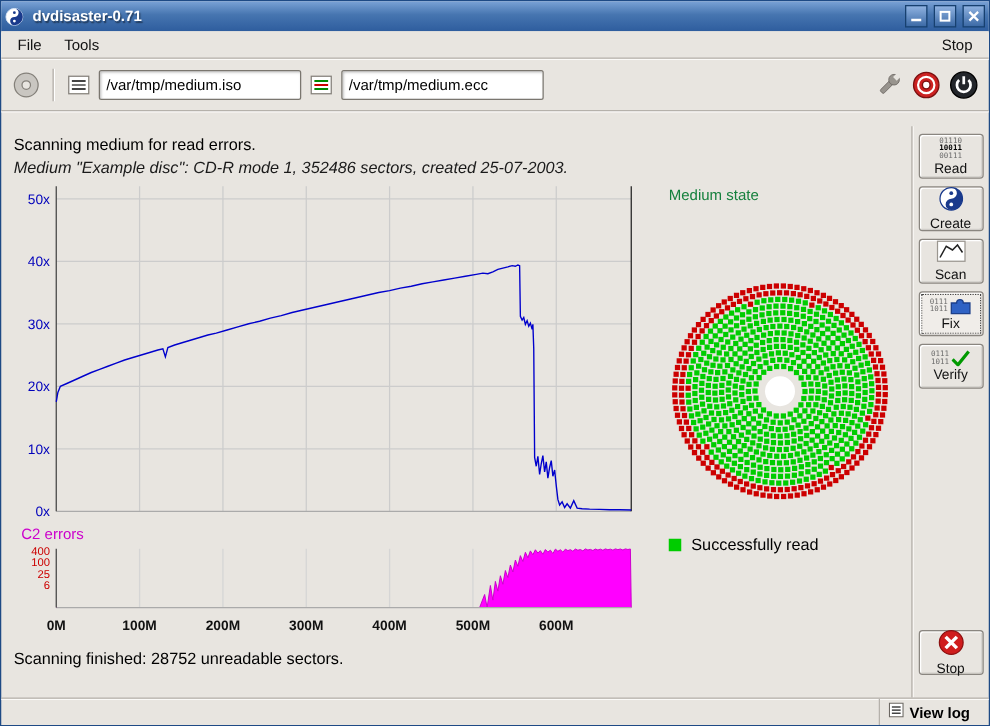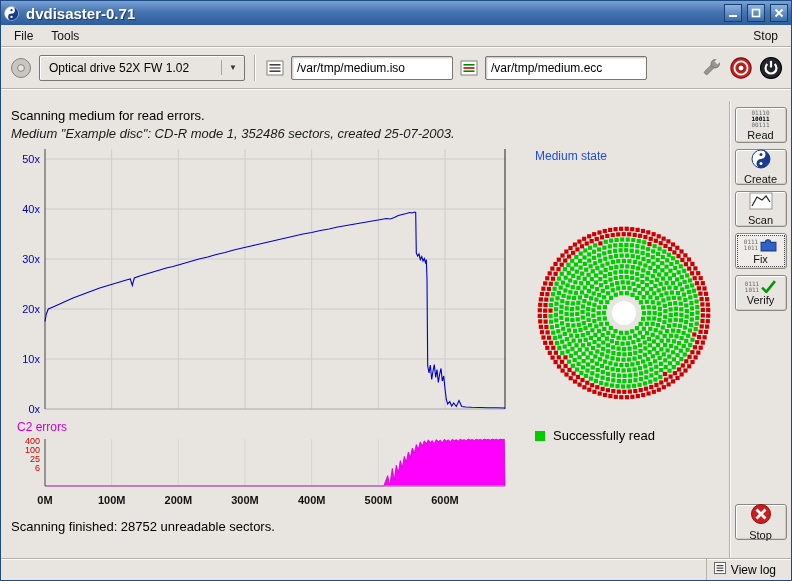--- a/index.html
+++ b/index.html
@@ -2,21 +2,21 @@
 <html><head>
 <meta charset="utf-8">
 <style>
   *{box-sizing:border-box;margin:0;padding:0;}
   html,body{width:792px;height:581px;}
   body{font-family:"Liberation Sans","DejaVu Sans",sans-serif;font-size:12px;background:#c8c4c0;}
   .window{width:792px;height:581px;display:flex;flex-direction:column;border:1px solid #1e4a85;background:#e8e5e0;}
 
   
   .titlebar{height:24px;flex:0 0 auto;background:linear-gradient(180deg,#7aa2d6 0%,#4675b0 45%,#2e5d9e 100%);display:flex;align-items:center;padding:0 3px;gap:4px;}
-  .tb-title{color:#fff;font-weight:bold;font-size:15px;flex:1;text-shadow:1px 1px 1px rgba(0,0,0,.45);padding-left:3px;}
+  .tb-title{color:#fff;font-weight:bold;font-size:12px;flex:1;text-shadow:1px 1px 1px rgba(0,0,0,.45);padding-left:3px;}
   .tb-btn{width:18px;height:18px;border:1px solid #17406f;background:linear-gradient(180deg,#8fb2e0,#3c6aa6);display:inline-flex;align-items:center;justify-content:center;margin-left:1px;cursor:pointer;}
 
   
   .menubar{height:22px;flex:0 0 auto;display:flex;align-items:center;padding:0 4px;border-bottom:1px solid #b5b1ab;box-shadow:0 1px 0 #fbfaf8;background:#e8e5e0;}
   .menu-item{padding:2px 9px;color:#111;cursor:pointer;}
   .flex-spacer{flex:1;}
 
   
   .toolbar{height:42px;flex:0 0 auto;display:flex;align-items:center;gap:6px;padding:0 8px;border-bottom:1px solid #b5b1ab;box-shadow:0 1px 0 #fbfaf8;}
   .combo{height:26px;width:206px;display:flex;align-items:center;background:#e8e5e0;border:1px solid #7a766f;border-radius:2px;box-shadow:inset 1px 1px 0 #fff;padding:0 4px 0 9px;cursor:pointer;}
@@ -49,21 +49,21 @@
   .side-btn{width:52px;height:36px;background:#e8e5e0;border:1px solid #8a8680;border-radius:3px;box-shadow:inset 1px 1px 0 #fff,inset -1px -1px 0 rgba(0,0,0,.1);display:flex;flex-direction:column;align-items:center;justify-content:center;cursor:pointer;}
   .side-btn.active{outline:1px dotted #444;outline-offset:-3px;background:#f0ede9;}
   .side-label{font-size:11px;color:#111;margin-top:1px;}
   .binary{display:flex;flex-direction:column;line-height:6px;font-family:"DejaVu Sans Mono",monospace;font-size:6px;color:#6a6a6a;text-align:center;}
   .binary .mid{font-weight:bold;color:#000;}
   .combo-icon-row{display:flex;align-items:center;gap:2px;}
   .side-spacer{flex:1;}
 
   
   .statusbar{height:22px;flex:0 0 auto;border-top:1px solid #b5b1ab;box-shadow:inset 0 1px 0 #fbfaf8;display:flex;align-items:center;padding:0 8px;}
-  .viewlog{margin-left:auto;display:flex;align-items:center;gap:5px;padding:1px 7px;border-left:1px solid #b5b1ab;height:100%;cursor:pointer;color:#000;font-size:12px;}
+  .viewlog{margin-left:auto;display:flex;align-items:center;gap:5px;padding:1px 7px;border-left:1px solid #b5b1ab;height:100%;cursor:pointer;color:#000;font-size:12px;font-weight:bold;}
 </style>
 </head>
 <body>
 
 <div class="window">
 
   <div class="titlebar">
     <span class="tool-icon">
       <svg width="15" height="15" viewBox="0 0 20 20">
         <circle cx="10" cy="10" r="9" fill="#fff" stroke="#d7e4f5"></circle>
@@ -97,24 +97,20 @@
     <span class="menu-item">Stop</span>
   </div>
 
   <div class="toolbar">
     <span class="tool-icon">
       <svg width="24" height="24" viewBox="0 0 24 24">
         <circle cx="12" cy="12" r="9.5" fill="#c9c6c1" stroke="#84807a"></circle>
         <circle cx="12" cy="12" r="3.4" fill="#e8e5e0" stroke="#84807a"></circle>
       </svg>
     </span>
-    <div class="combo">
-      <span>Optical drive 52X FW 1.02</span>
-      <span class="combo-arrow">▼</span>
-    </div>
     <span class="tsep"></span>
     <span class="tool-icon">
       <svg width="20" height="20" viewBox="0 0 20 20">
         <rect x="2" y="3" width="16" height="14" fill="#fff" stroke="#84807a"></rect>
         <rect x="4.5" y="6" width="11" height="1.6" fill="#444"></rect>
         <rect x="4.5" y="9.2" width="11" height="1.6" fill="#777"></rect>
         <rect x="4.5" y="12.4" width="11" height="1.6" fill="#444"></rect>
       </svg>
     </span>
     <input class="path-input" value="/var/tmp/medium.iso" style="">
@@ -205,21 +201,21 @@
               <text x="106.66666666666667" y="13" text-anchor="middle" font-size="11" font-weight="bold" fill="#111">100M</text>
               <text x="173.33333333333334" y="13" text-anchor="middle" font-size="11" font-weight="bold" fill="#111">200M</text>
               <text x="240" y="13" text-anchor="middle" font-size="11" font-weight="bold" fill="#111">300M</text>
               <text x="306.6666666666667" y="13" text-anchor="middle" font-size="11" font-weight="bold" fill="#111">400M</text>
               <text x="373.3333333333333" y="13" text-anchor="middle" font-size="11" font-weight="bold" fill="#111">500M</text>
               <text x="440" y="13" text-anchor="middle" font-size="11" font-weight="bold" fill="#111">600M</text>
             </svg>
           <div class="result-line">Scanning finished: 28752 unreadable sectors.</div>
         </div>
         <div class="medium-col">
-          <div class="chart-title medium" style="color: #1d4ed8;">Medium state</div>
+          <div class="chart-title medium" style="color: #15803d;">Medium state</div>
           <span class="disc-wrap">
             <svg width="176" height="176">
                 <rect x="94.1" y="104.2" width="4.2" height="4.2" fill="#00cc00"></rect>
                 <rect x="88.6" y="105.7" width="4.2" height="4.2" fill="#00cc00"></rect>
                 <rect x="82.9" y="105.7" width="4.2" height="4.2" fill="#00cc00"></rect>
                 <rect x="77.4" y="104.0" width="4.2" height="4.2" fill="#00cc00"></rect>
                 <rect x="72.7" y="100.9" width="4.2" height="4.2" fill="#00cc00"></rect>
                 <rect x="69.0" y="96.6" width="4.2" height="4.2" fill="#00cc00"></rect>
                 <rect x="66.7" y="91.4" width="4.2" height="4.2" fill="#00cc00"></rect>
                 <rect x="65.9" y="85.7" width="4.2" height="4.2" fill="#00cc00"></rect>

